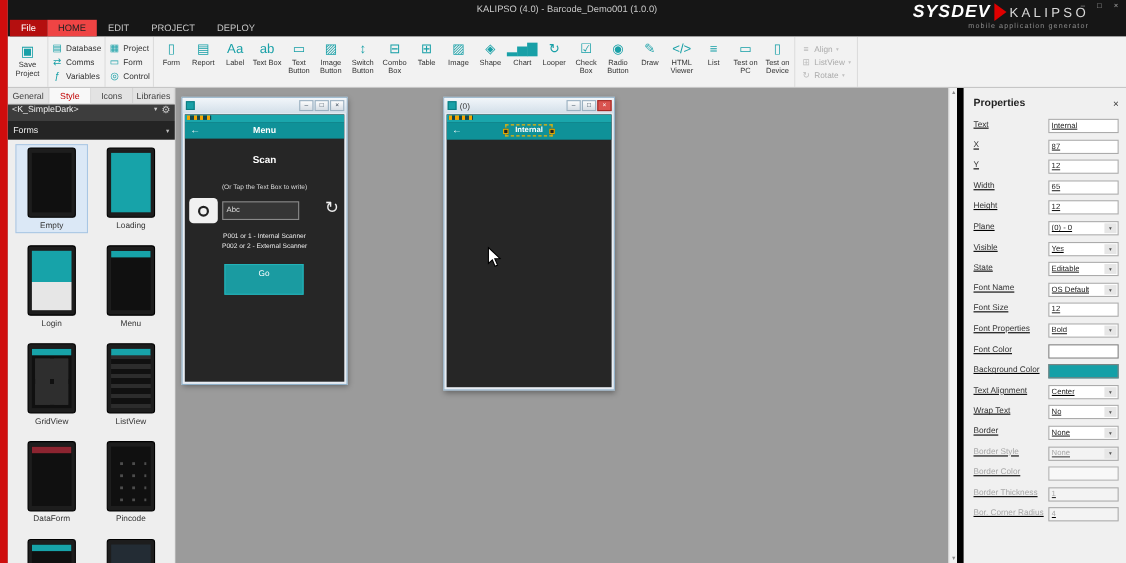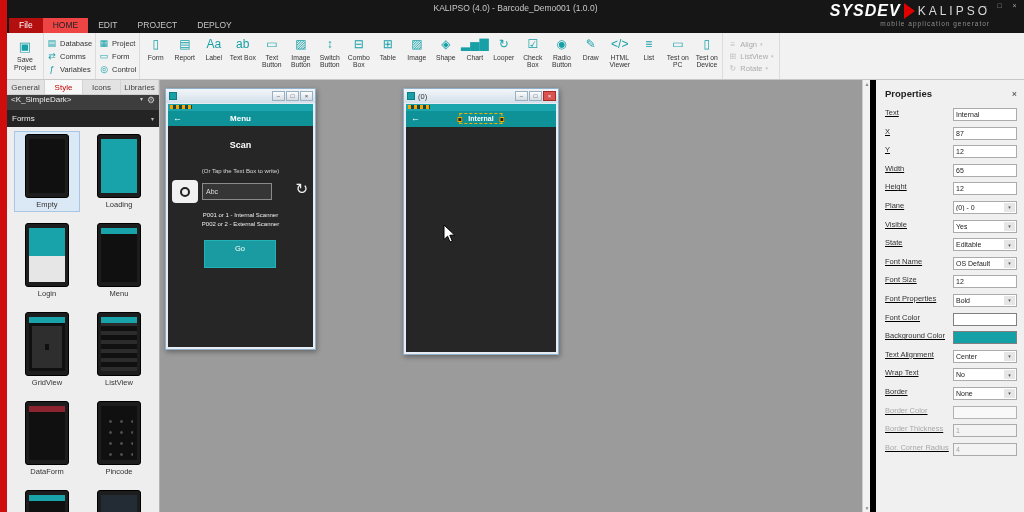--- a/index.html
+++ b/index.html
@@ -533,20 +533,27 @@
         </div>
       </div>
       <div class="prow">
         <span class="plabel">Border</span>
         <div class="pselect pctrl">
           <span class="sel-text">None</span>
           <span class="sel-arrow">▾</span>
         </div>
       </div>
       <div class="prow disabled">
+        <span class="plabel">Border Style</span>
+        <div class="pselect pctrl">
+          <span class="sel-text">None</span>
+          <span class="sel-arrow">▾</span>
+        </div>
+      </div>
+      <div class="prow disabled">
         <span class="plabel">Border Color</span>
         <div class="pswatch pctrl"></div>
       </div>
       <div class="prow disabled">
         <span class="plabel">Border Thickness</span>
         <input class="pinput pctrl" value="1" disabled="" style="">
       </div>
       <div class="prow disabled">
         <span class="plabel">Bor. Corner Radius</span>
         <input class="pinput pctrl" value="4" disabled="" style="">

